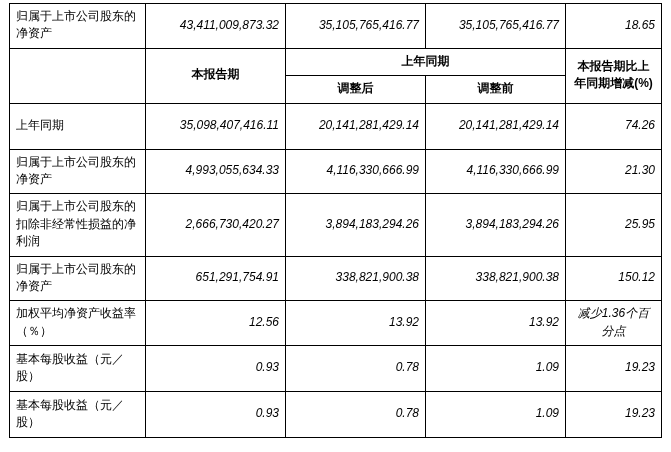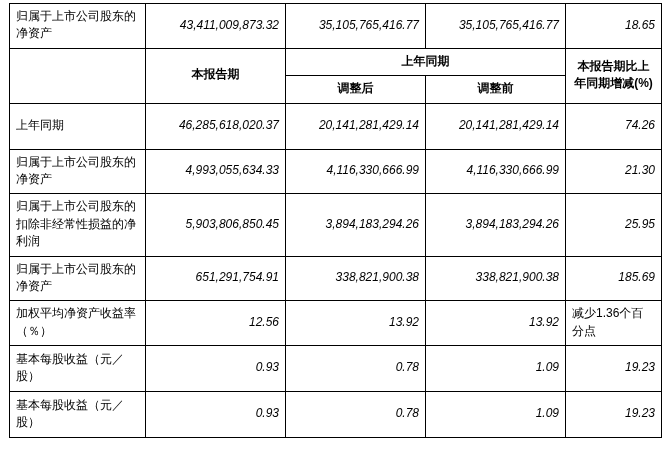--- a/index.html
+++ b/index.html
@@ -36,20 +36,22 @@
     word-wrap: break-word;
   }
   .c-label {
     text-align: left;
   }
   .c-num {
     text-align: right;
     font-style: italic;
   }
   .c-center {
+    text-align: center;
+    font-style: italic;
   }
   .hdr {
     text-align: center;
     font-weight: bold;
   }
   .col-label { width: 136px; }
   .col-a { width: 140px; }
   .col-b { width: 140px; }
   .col-c { width: 140px; }
   .col-d { width: 96px; }
@@ -82,48 +84,48 @@
         <td colspan="2" class="hdr">上年同期</td>
         <td rowspan="2" class="hdr">本报告期比上年同期增减(%)</td>
       </tr>
       <tr>
         <td class="hdr">调整后</td>
         <td class="hdr">调整前</td>
       </tr>
 
       <tr class="row-tall">
         <td class="c-label">上年同期</td>
-        <td class="c-num">46,285,618,020.37</td>
+        <td class="c-num">35,098,407,416.11</td>
         <td class="c-num">20,141,281,429.14</td>
         <td class="c-num">20,141,281,429.14</td>
         <td class="c-num">74.26</td>
       </tr>
 
       <tr>
         <td class="c-label">归属于上市公司股东的净资产</td>
         <td class="c-num">4,993,055,634.33</td>
         <td class="c-num">4,116,330,666.99</td>
         <td class="c-num">4,116,330,666.99</td>
         <td class="c-num">21.30</td>
       </tr>
 
       <tr>
         <td class="c-label">归属于上市公司股东的扣除非经常性损益的净利润</td>
-        <td class="c-num">5,903,806,850.45</td>
+        <td class="c-num">2,666,730,420.27</td>
         <td class="c-num">3,894,183,294.26</td>
         <td class="c-num">3,894,183,294.26</td>
         <td class="c-num">25.95</td>
       </tr>
 
       <tr>
         <td class="c-label">归属于上市公司股东的净资产</td>
         <td class="c-num">651,291,754.91</td>
         <td class="c-num">338,821,900.38</td>
         <td class="c-num">338,821,900.38</td>
-        <td class="c-num">185.69</td>
+        <td class="c-num">150.12</td>
       </tr>
 
       <tr>
         <td class="c-label">加权平均净资产收益率（％）</td>
         <td class="c-num">12.56</td>
         <td class="c-num">13.92</td>
         <td class="c-num">13.92</td>
         <td class="c-center">减少1.36个百分点</td>
       </tr>
 

